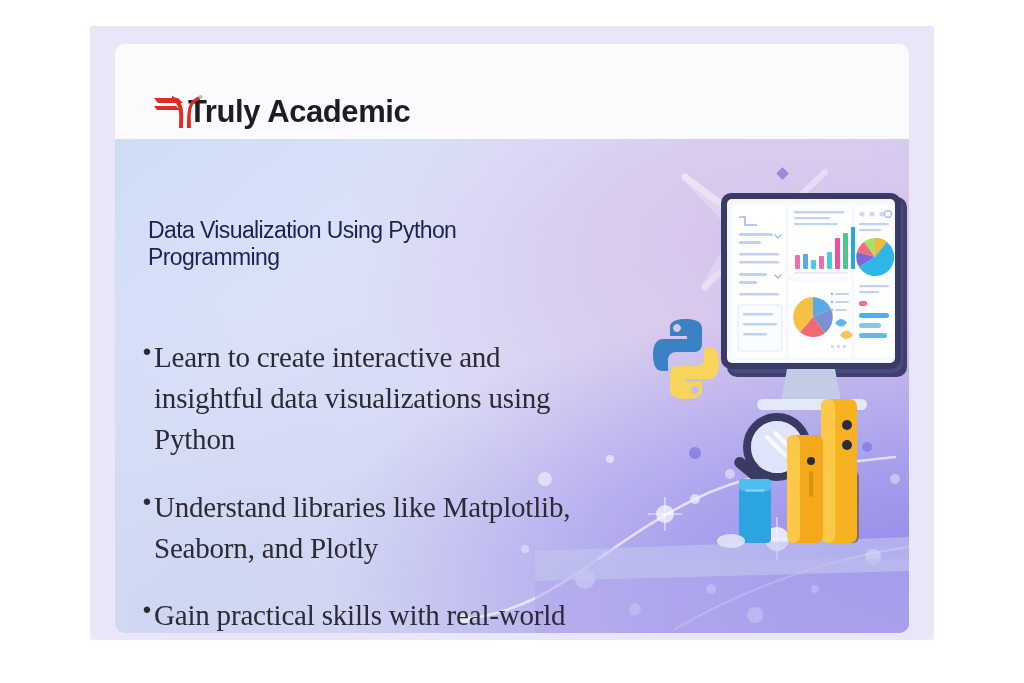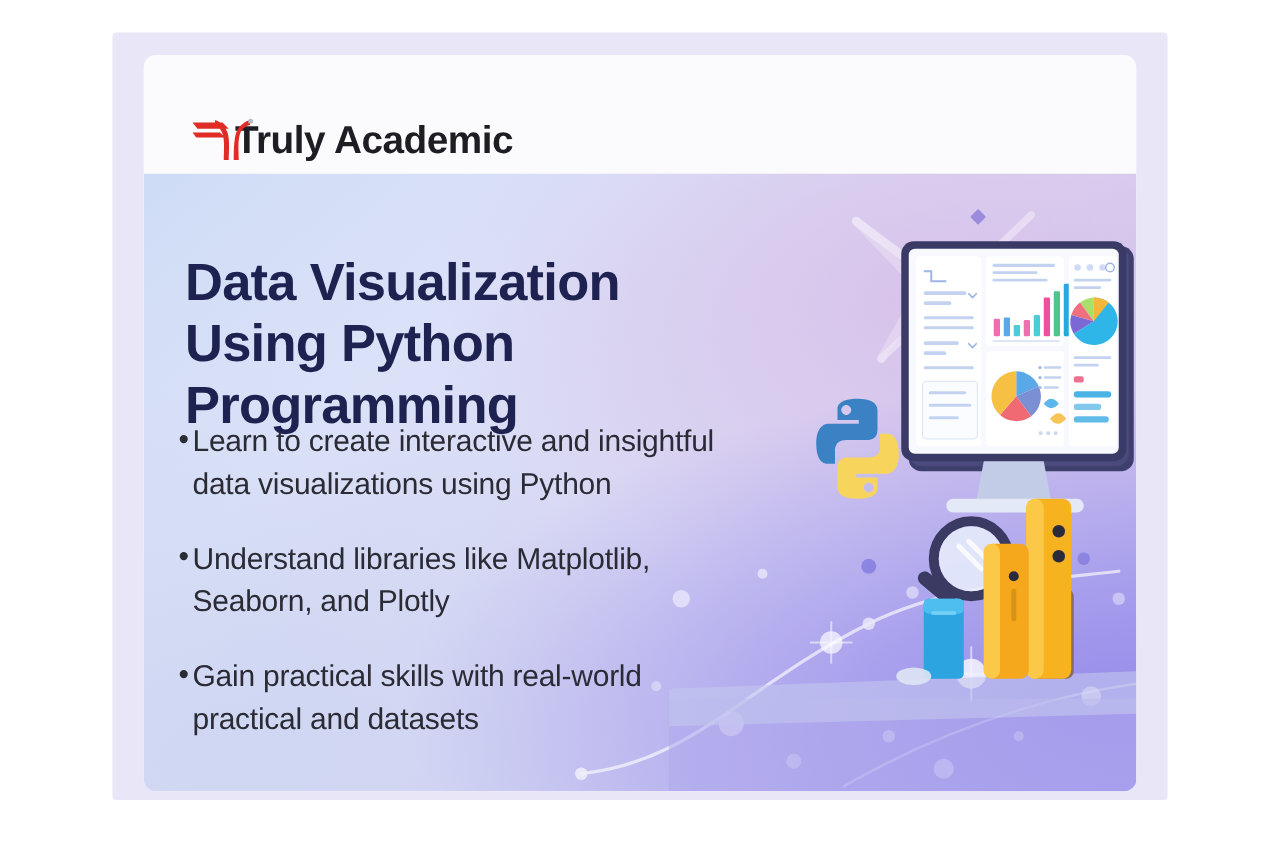--- a/index.html
+++ b/index.html
@@ -54,34 +54,34 @@
   .sparkles{left:400px;top:300px;width:394px;height:194px;opacity:.9;}
   .softlines{left:330px;top:300px;width:464px;height:194px;opacity:.75;}
 
   .diamond{
     position:absolute;left:663px;top:30px;width:9px;height:9px;
     background:#9b8bdd;transform:rotate(45deg);border-radius:1px;
   }
 
   
   .title{
-    position:absolute;left:33px;top:62px;width:430px;
-    font-size:42px;line-height:1.17;font-weight:700;color:#1d2250;
+    position:absolute;left:33px;top:78px;width:430px;
+    font-size:23px;line-height:1.17;font-weight:400;color:#1d2250;
     letter-spacing:-0.6px;
   }
   .bullets{position:absolute;left:25px;top:198px;width:445px;}
   .bullet{
     display:flex;align-items:flex-start;margin-bottom:26px;
   }
   .bullet .dotmark{
     flex:none;width:14px;font-size:24px;line-height:1.32;color:#2b2b35;
     text-align:center;margin-top:-1px;
   }
   .bullet .btext{
-    font-size:24px;line-height:1.42;color:#2b2b35;letter-spacing:-0.2px;
+    font-size:29px;line-height:1.42;color:#2b2b35;letter-spacing:-0.2px;font-family:Liberation Serif, serif;
   }
 
   
   .illus{position:absolute;left:420px;top:50px;width:374px;height:444px;}
   .illus svg{display:block;}
 </style>
 </head>
 <body>
 
 <div class="page">

